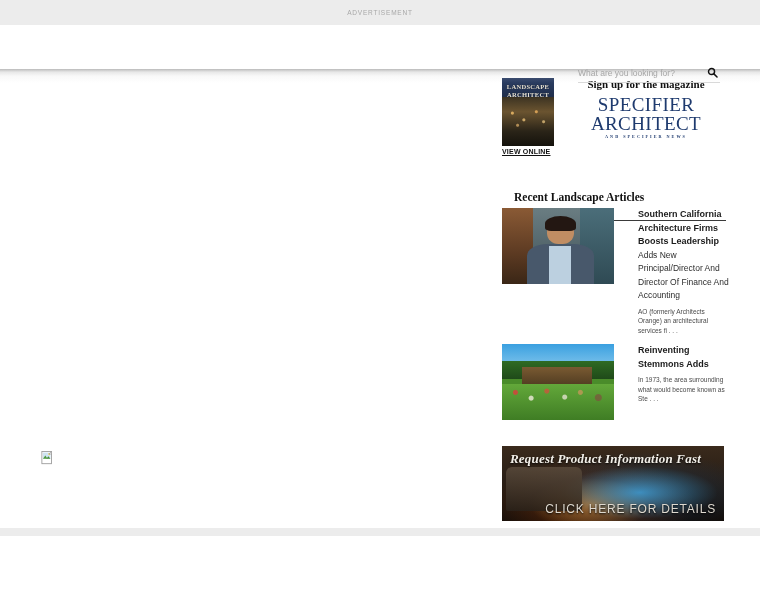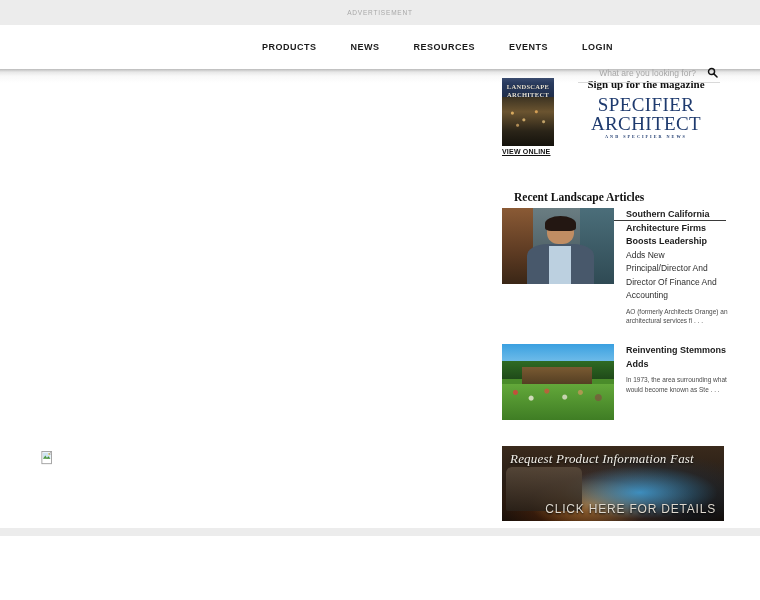--- a/index.html
+++ b/index.html
@@ -70,21 +70,20 @@
     border-bottom: 1px solid #d9d9d9;
     display: flex; align-items: center;
   }
   .search-input {
     border: none; outline: none; background: transparent;
     font-size: 8.5px;
     color: #8d8d8d;
     width: 118px;
     padding: 0;
     font-family: "Liberation Sans", sans-serif;
-    text-align: right;
   }
   .search-input::placeholder { color: #a6a6a6; }
   .search-btn {
     border: none; background: transparent; cursor: pointer;
     padding: 0; margin-left: auto;
     display: flex; align-items: center; justify-content: center;
     width: 16px; height: 16px;
   }
 
   
@@ -198,21 +197,21 @@
     font-size: 11.5px;
     font-weight: bold;
     color: #111;
     margin: 12px;
     padding-bottom: 5px;
   }
   .articles-rule {
     width: 224px; height: 1px; background: #3a3a3a;
   }
 
-  .article { position: absolute; left: 7px; width: 228px; display: flex; gap: 4px; }
+  .article { position: absolute; left: 7px; width: 228px; display: flex; gap: 16px; }
   .article-thumb {
     width: 112px; height: 76px;
     flex: 0 0 112px;
     overflow: hidden;
     position: relative;
   }
   .article-body { padding-left: 8px; width: 116px; }
   .article-title {
     font-size: 9px;
     font-weight: bold;
@@ -292,21 +291,21 @@
   .banner-chairs {
     position:absolute; left:2%; top:28%; width:34%; height:58%;
     background: linear-gradient(to bottom, #5a4b3c 0%, #2a221a 100%);
     opacity: 0.85;
     border-radius: 6px 6px 2px 2px;
   }
   .banner-title {
     position: absolute; left: 8px; top: 5px;
     font-family: "Liberation Serif", serif;
     font-style: italic;
-    font-weight: normal;
+    font-weight: bold;
     font-size: 13px;
     color: #f2efe8;
     text-shadow: 0 1px 2px rgba(0,0,0,0.85);
     letter-spacing: 0.2px;
   }
   .banner-cta {
     position: absolute; right: 8px; bottom: 5px;
     font-size: 12px;
     color: #ded9cf;
     letter-spacing: 0.8px;
@@ -331,27 +330,20 @@
 <body>
 
 <div id="page">
 
   <div class="ad-strip">
     <span class="ad-strip-label">ADVERTISEMENT</span>
   </div>
 
   <header class="site-header">
     <div class="nav-wrap">
-      <nav class="nav-list">
-        <a class="nav-item" href="#">PRODUCTS</a>
-        <a class="nav-item" href="#">NEWS</a>
-        <a class="nav-item" href="#">RESOURCES</a>
-        <a class="nav-item" href="#">EVENTS</a>
-        <a class="nav-item" href="#">LOGIN</a>
-      </nav>
 
       <div class="search-area">
         <input class="search-input" type="text" placeholder="What are you looking for?" style="">
         <button class="search-btn" aria-label="search">
           <svg width="11" height="11" viewBox="0 0 16 16">
             <circle cx="6.6" cy="6.6" r="4.4" fill="none" stroke="#111" stroke-width="2.1"></circle>
             <line x1="10.0" y1="10.0" x2="14.6" y2="14.6" stroke="#111" stroke-width="2.1" stroke-linecap="round"></line>
           </svg>
         </button>
       </div>

